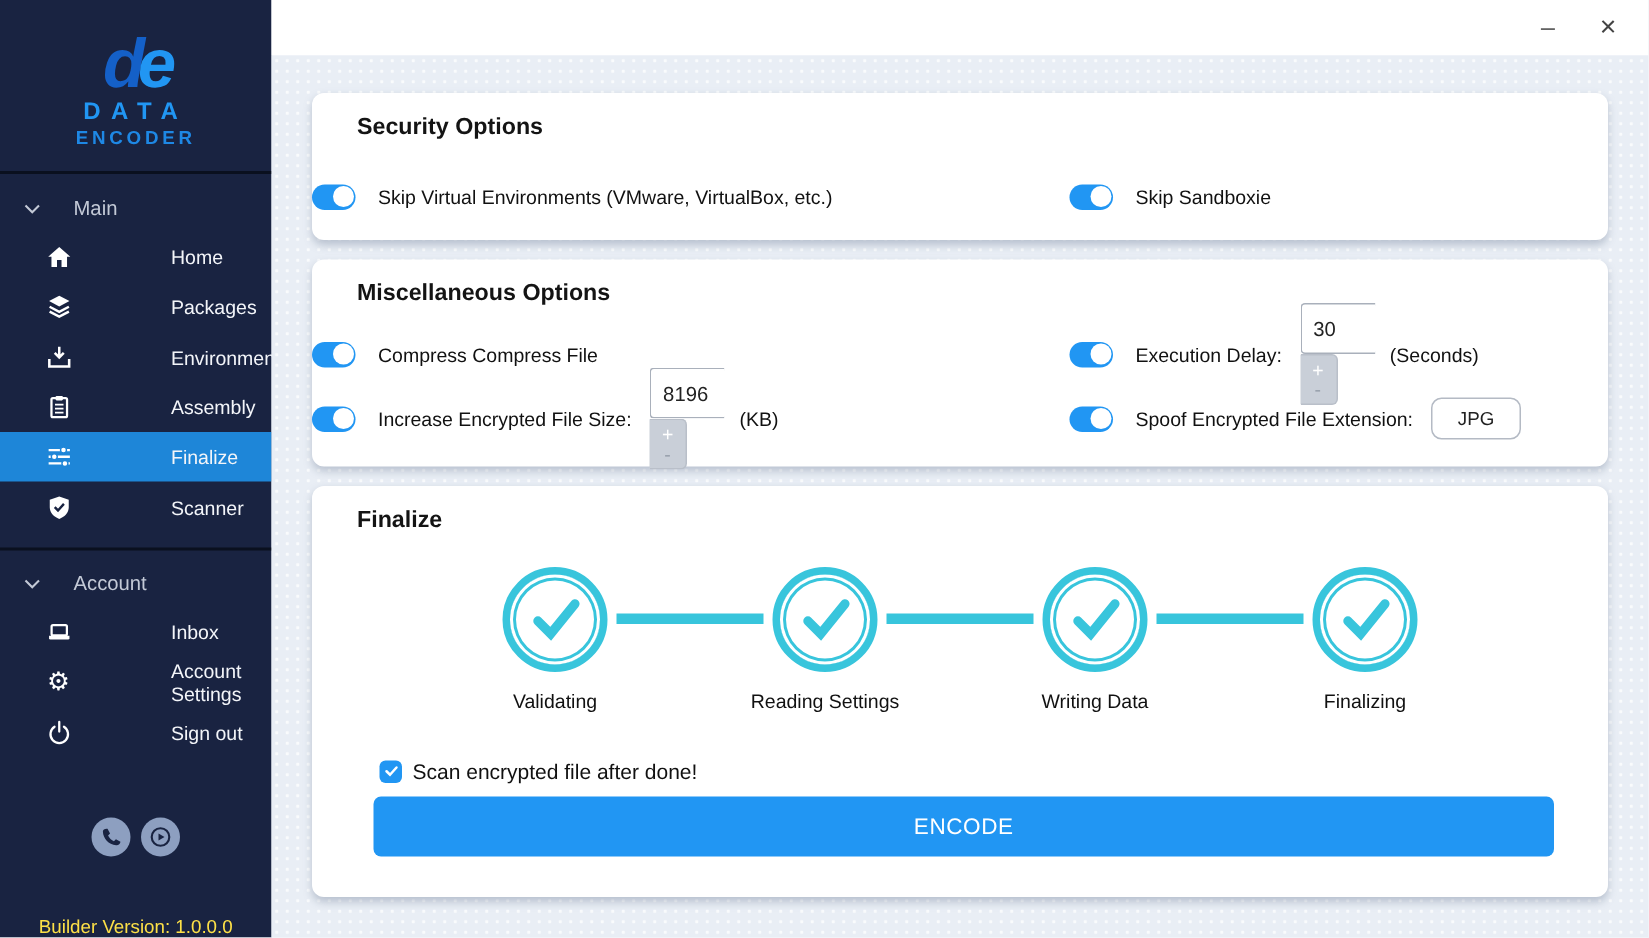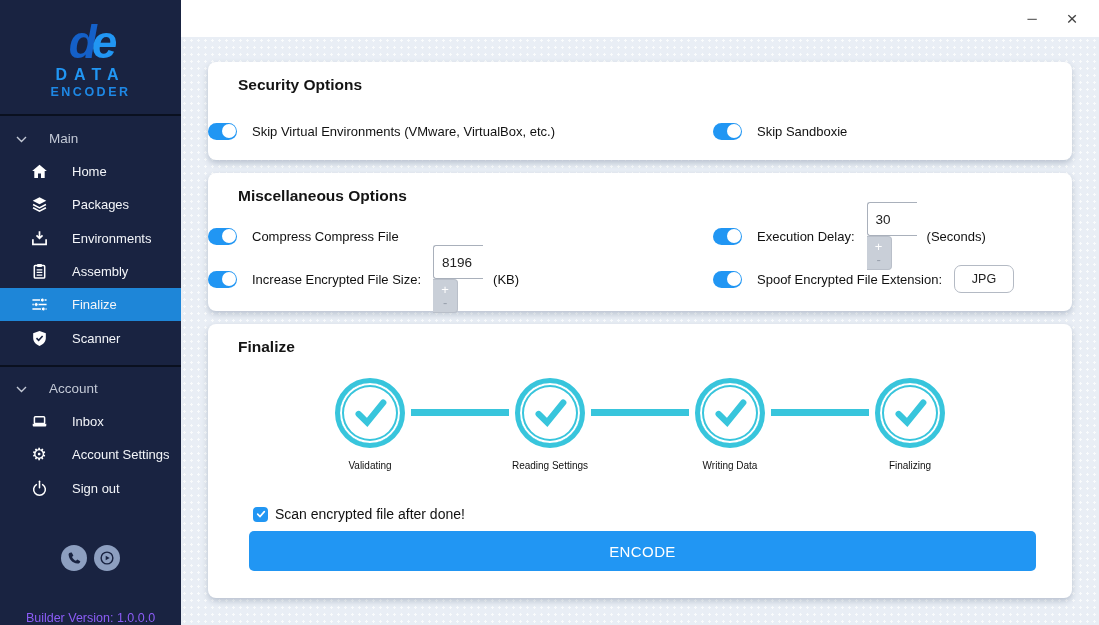--- a/index.html
+++ b/index.html
@@ -11,30 +11,30 @@
   .sidebar { width:181px; flex:none; background:#192341; display:flex; flex-direction:column; }
   .logo-block { height:122px; display:flex; flex-direction:column; align-items:center; justify-content:center; border-bottom:2px solid #0a101f; padding-top:4px; }
   .monogram { font-size:46px; font-weight:800; font-style:italic; letter-spacing:-5px; line-height:44px; }
   .mono-d { color:#1460c8; }
   .mono-e { color:#2196f3; }
   .logo-word-top { color:#2196f3; font-weight:800; font-size:16px; letter-spacing:7px; margin-top:2px; }
   .logo-word-bottom { color:#1e88e5; font-weight:800; font-size:12.5px; letter-spacing:2.5px; margin-top:1px; }
 
   .nav-header { height:34px; margin-top:6px; display:flex; align-items:center; padding-left:16px; color:#c3c9d6; font-size:13.5px; cursor:default; }
   .nav-header .hdr-label { margin-left:22px; }
-  .nav-item { height:35px; display:flex; align-items:center; color:#f3f5f9; font-size:13px; cursor:default; }
+  .nav-item { height:35px; display:flex; align-items:center; color:#f3f5f9; font-size:13px; cursor:default;gap:42px; }
   .nav-item .nav-icon { width:18px; height:18px; margin-left:30px; flex:none; display:flex; align-items:center; justify-content:center; }
   .nav-item .nav-label { margin-left:24px; }
   .nav-item.active { background:#1e86d8; }
   .account-divider { border-top:2px solid #0a101f; margin-top:10px; }
   .gear-glyph { color:#fff; font-size:17px; line-height:17px; }
 
   .social-row { display:flex; justify-content:center; gap:7px; margin-top:40px; }
   .social-circle { width:26px; height:26px; border-radius:50%; background:#8d9fc0; display:flex; align-items:center; justify-content:center; }
-  .version { text-align:center; color:#8b5cf6; font-size:12.5px; margin-top:40px; }
+  .version { text-align:center; color:#fde047; font-size:12.5px; margin-top:40px; }
 
   
   .main { flex:1; display:flex; flex-direction:column; min-width:0; }
   .titlebar { height:37px; background:#fff; display:flex; justify-content:flex-end; align-items:center; padding-right:10px; gap:6px; }
   .win-btn { width:34px; height:28px; border:none; background:transparent; color:#333; display:flex; align-items:center; justify-content:center; }
   .win-btn.min { font-size:13px; }
   .win-btn.close { font-size:19px; color:#444; }
 
   .content { flex:1; padding:25px 27px 27px 27px; display:flex; flex-direction:column; gap:13px;
     background-color:#e9eef5;
@@ -64,21 +64,21 @@
   .spin-up { color:#fff; font-size:13px; line-height:14px; border:none; background:transparent; }
   .spin-down { color:#98a0ac; font-size:13px; line-height:12px; border:none; background:transparent; }
   .unit { margin-left:10px; font-size:13px; color:#111; }
   .ext-input { width:60px; height:28px; border:1px solid #b4bac4; border-radius:7px; text-align:center; font-size:12.5px; color:#222; margin-left:12px; font-family:"Liberation Sans",sans-serif; outline:none; }
 
   .steps-row { display:flex; justify-content:center; align-items:flex-start; margin-top:22px; height:100px; }
   .step { width:70px; position:relative; display:flex; flex-direction:column; align-items:center; }
   .step-circle { width:70px; height:70px; border-radius:50%; background:#fff; border:5px solid #38c5dc;
     box-shadow: inset 0 0 0 2px #fff, inset 0 0 0 4px #38c5dc;
     display:flex; align-items:center; justify-content:center; }
-  .step-label { position:absolute; top:82px; white-space:nowrap; font-size:10px; color:#111; }
+  .step-label { position:absolute; top:82px; white-space:nowrap; font-size:13px; color:#111; }
   .connector { width:98px; height:7px; background:#38c5dc; margin:31px 6px 0 6px; flex:none; }
 
   .check-row { margin:28px 0 0 45px; display:flex; align-items:center; gap:7px; }
   .checkbox { width:15px; height:15px; background:#2196f3; border-radius:4px; display:flex; align-items:center; justify-content:center; flex:none; }
   .check-label { font-size:14px; color:#111; }
 
   .encode-btn { display:block; margin:9px 36px 0 41px; width:calc(100% - 77px); height:40px; background:#2196f3; border:none; border-radius:5px; color:#fff; font-size:15px; letter-spacing:.4px; font-family:"Liberation Sans",sans-serif; }
 </style>
 </head>
 <body>

